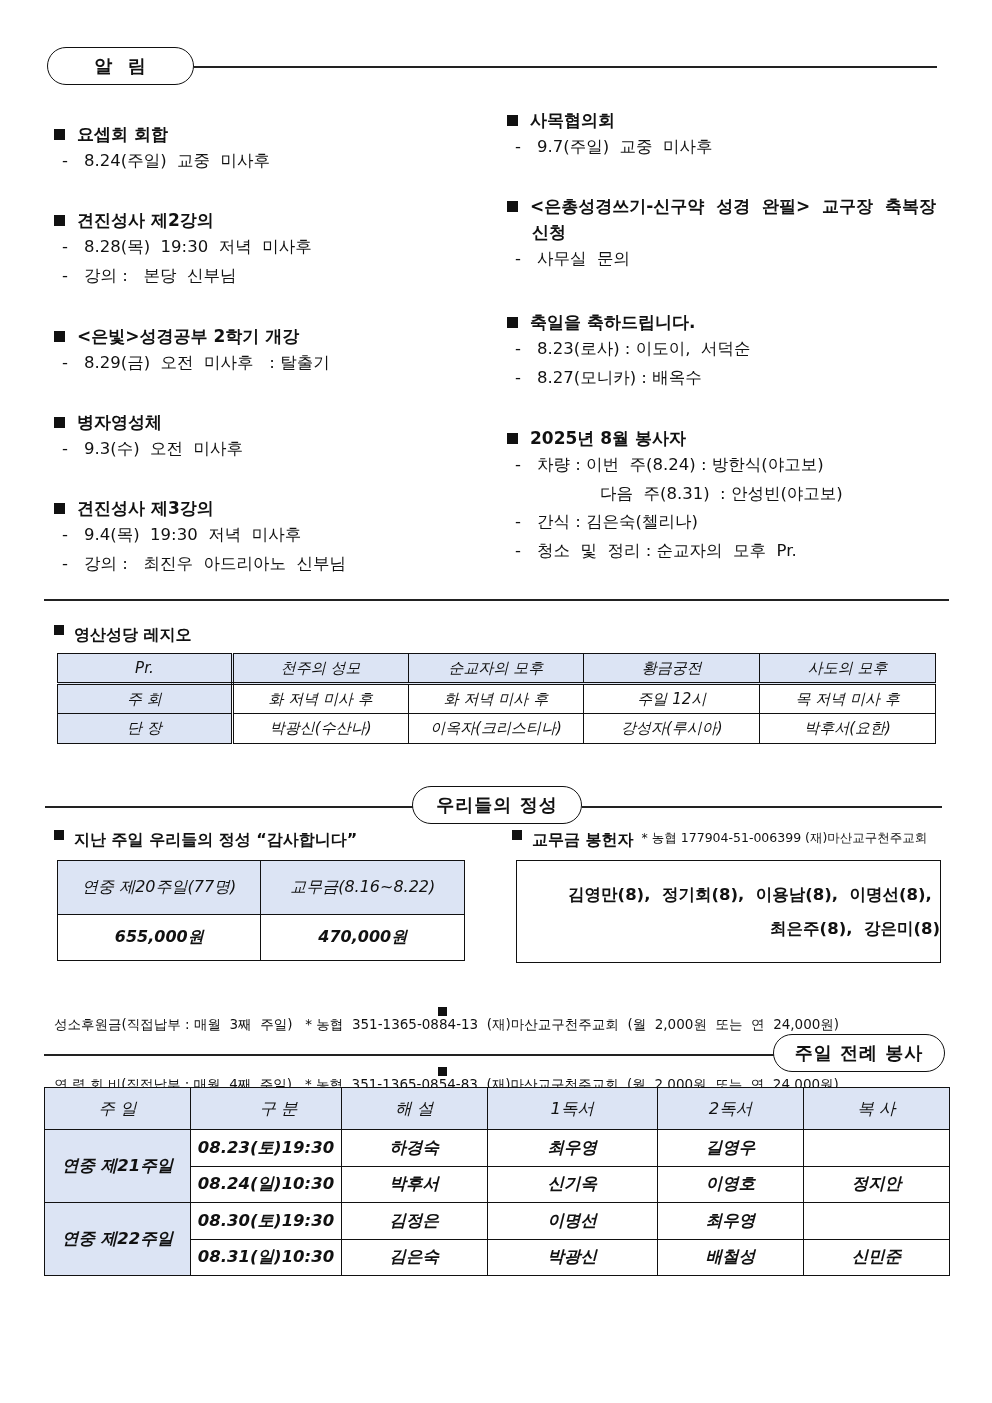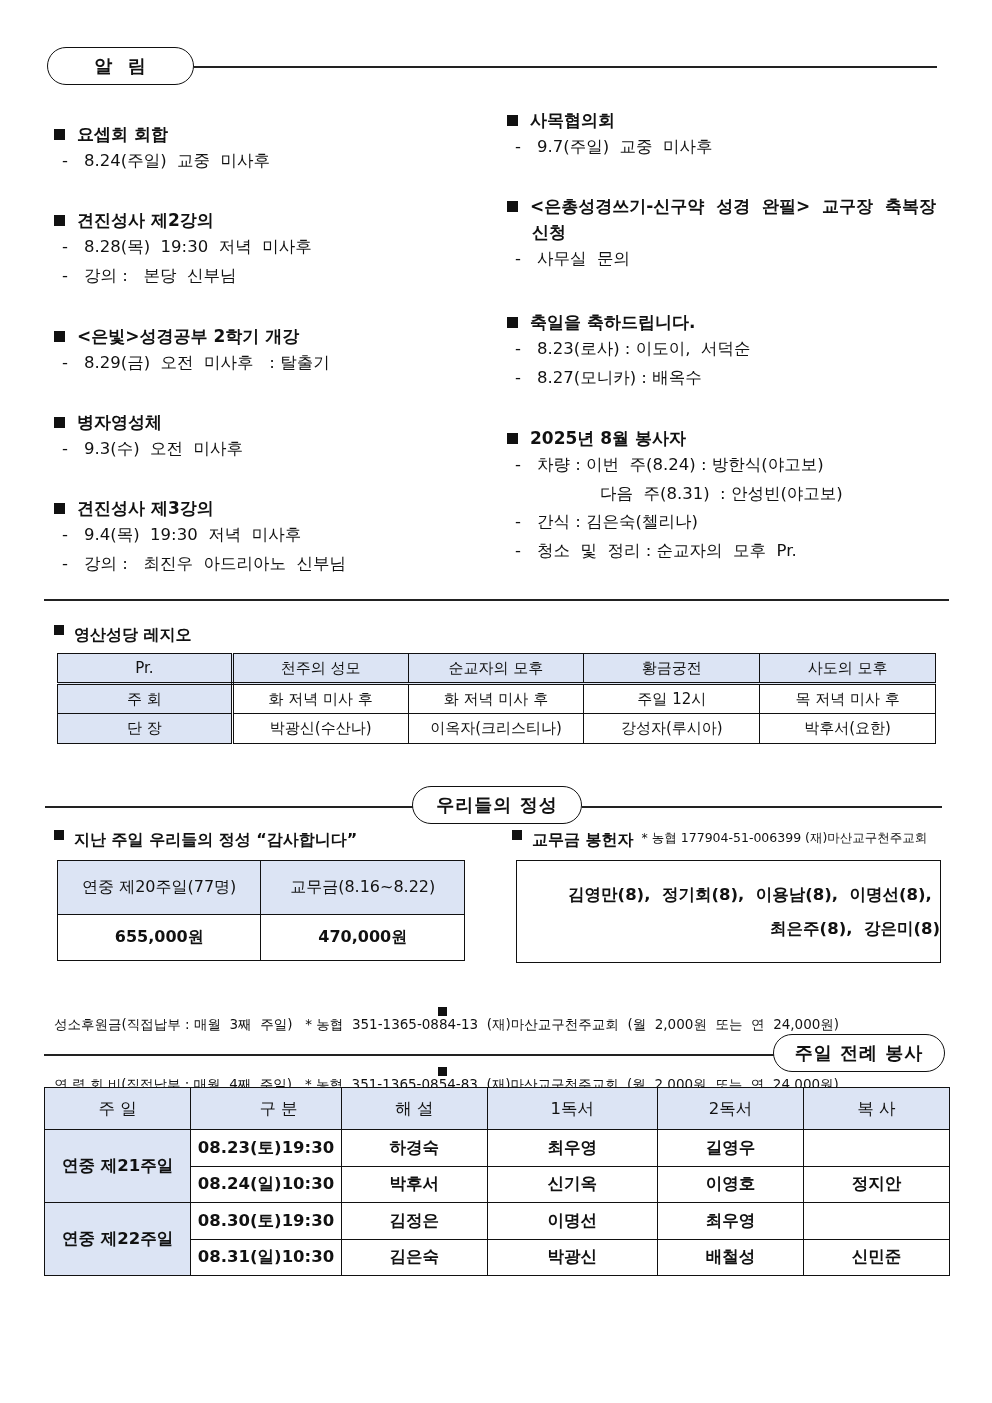--- a/index.html
+++ b/index.html
@@ -20,21 +20,21 @@
   .item-line { font-size: 16.5px; line-height: 28.5px; padding-left: 8px; white-space: pre; }
   .item-line .dash { display: inline-block; width: 22px; }
   .indent { padding-left: 93px; }
 
   .divider { position: absolute; left: 44px; width: 905px; height: 1.5px; background: #222; }
 
   .sub-title { position: absolute; font-weight: bold; font-size: 16px; display: flex; white-space: nowrap; }
   .sub-title .sq { margin: 0 10px 0 0; width: 10px; height: 10px; }
   .sub-title .small { font-weight: normal; font-size: 12.5px; margin-left: 8px; }
 
-  table { border-collapse: collapse; position: absolute; }
+  table { border-collapse: collapse; position: absolute; font-style: italic; }
   .legio td { border: 1.5px solid #111; text-align: center; font-size: 15px; height: 30px; }
   .legio td.hd { background: #dce4f4; }
   .legio tr.top td { border-bottom: 3px double #111; }
   .legio td.first { border-right: 3px double #111; }
 
   .offer td { border: 1.5px solid #111; text-align: center; font-size: 16px; }
   .offer td.hd { background: #dce4f4; height: 54px; margin-left: 26px; }
   .offer td.val { font-weight: bold; height: 46px; }
 
   .donor-box { position: absolute; border: 1.5px solid #111; font-weight: bold; font-size: 16.5px; line-height: 34px; text-align: center; display: flex; flex-direction: column; justify-content: center; padding-left: 43px; }

